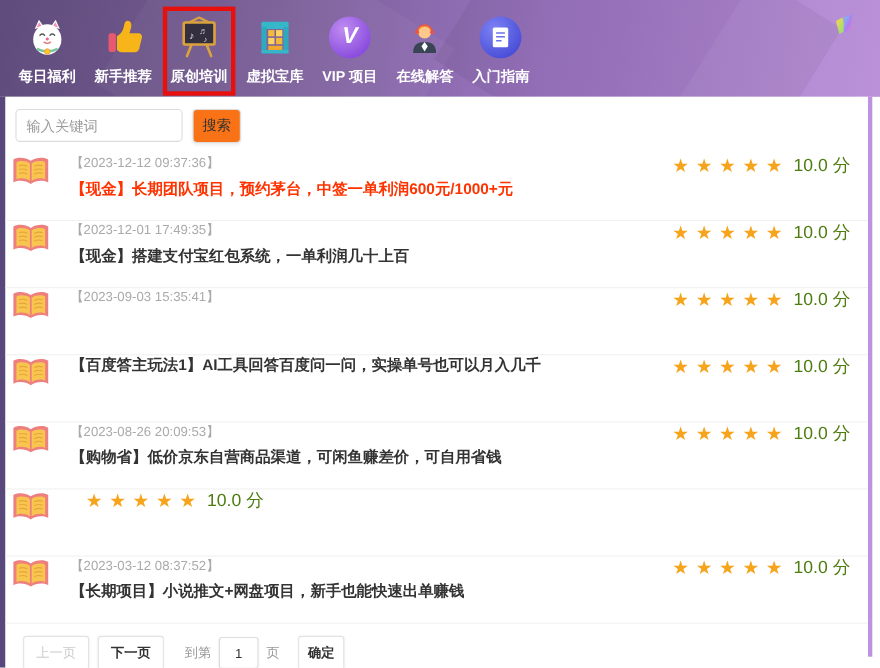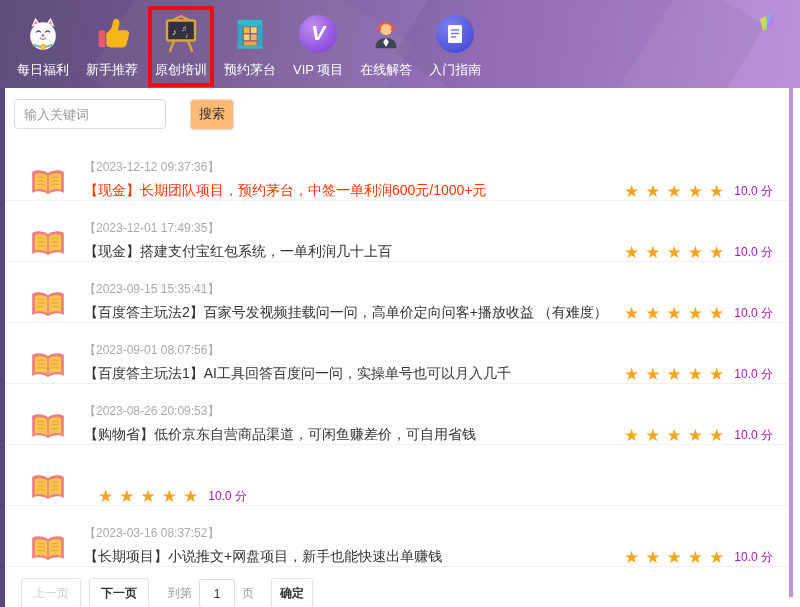--- a/index.html
+++ b/index.html
@@ -19,21 +19,21 @@
   .header .deco1,.header .deco2,.header .deco3{position:absolute;pointer-events:none;}
   .deco1{left:120px;top:-40px;width:260px;height:200px;background:rgba(255,255,255,0.04);transform:rotate(32deg);}
   .deco2{left:430px;top:-70px;width:300px;height:220px;background:rgba(0,0,0,0.05);transform:rotate(32deg);}
   .deco3{left:640px;top:-30px;width:220px;height:230px;background:rgba(255,255,255,0.05);transform:rotate(32deg);}
   .nav{position:absolute;left:10px;top:6px;display:flex;align-items:flex-start;z-index:2;}
   .nav-item{
     display:flex;flex-direction:column;align-items:center;
     padding:8px 7px;margin-right:3px;cursor:pointer;
   }
   .nav-item.highlighted{border:4px solid #e8100c;padding:4px 3px;}
-  .nav-label{color:#ffffff;font-size:13px;margin-top:7px;white-space:nowrap;}
+  .nav-label{color:#ffffff;font-size:13px;margin-top:7px;white-space:nowrap;font-weight:bold;}
   .icon-box{width:42px;height:40px;display:flex;align-items:center;justify-content:center;}
 
   .circle-icon{width:38px;height:38px;border-radius:50%;display:flex;align-items:center;justify-content:center;}
   .vip-circle{background:radial-gradient(circle at 35% 30%,#c08cf2,#8a4ddd 75%);}
   .vip-v{color:#ffffff;font-size:21px;font-weight:bold;font-style:italic;transform:translateY(-1px);}
   .guide-circle{background:radial-gradient(circle at 35% 30%,#7d82f5,#4a4fd8 75%);}
 
   .logout-oct{
     width:36px;height:36px;
     clip-path:polygon(30% 0,70% 0,100% 30%,100% 70%,70% 100%,30% 100%,0 70%,0 30%);
@@ -49,38 +49,38 @@
 
   
   .content{position:absolute;left:5px;right:11px;top:88px;bottom:0;background:#fff;}
   .search-bar{display:flex;align-items:center;padding:10px 0 8px 9px;height:32px;}
   .search-input{
     width:132px;height:28px;border:1px solid #dcdcdc;border-radius:4px;
     padding:0 9px;font-size:13px;color:#000000;outline:none;
   }
   .search-input::placeholder{color:#9a9a9a;}
   .search-btn{
-    margin-left:24px;width:44px;height:31px;background:#fdba74;border:1px solid #ddd;
+    margin-left:9px;width:44px;height:31px;background:#f97316;border:1px solid #ddd;
     border-radius:4px;font-size:13px;color:#333;cursor:pointer;
     box-shadow:0 1px 3px rgba(0,0,0,0.08);
   }
 
   .project-list{margin-top:2px;}
   .row{
-    display:flex;align-items:flex-end;height:60px;
-    padding:0 16px 0 24px;border-bottom:1px solid #f1f1f1;cursor:pointer;
+    display:flex;align-items:flex-start;height:60px;
+    padding:0 16px 0 4px;border-bottom:1px solid #f1f1f1;cursor:pointer;
   }
   .row-icon{width:40px;margin-right:15px;flex:0 0 auto;display:flex;align-items:center;}
   .row-text{flex:1 1 auto;min-width:0;}
   .row-date{font-size:12px;color:#aaaaaa;margin-bottom:6px;}
-  .row-title{font-size:14px;color:#333333;white-space:nowrap;}
+  .row-title{font-size:14px;color:#333333;white-space:nowrap;font-weight:bold;}
   .row-title.hl{color:#ff3300;}
   .row-rating{display:flex;align-items:center;flex:0 0 auto;margin-left:14px;}
   .stars{color:#f7a41d;font-size:17px;letter-spacing:6px;line-height:1;}
-  .score{font-size:12px;color:#a21caf;margin-left:4px;white-space:nowrap;}
+  .score{font-size:16px;color:#4d7c0f;margin-left:4px;white-space:nowrap;}
 
   
   .pagination{display:flex;align-items:center;padding:11px 0 0 16px;}
   .pg-btn{
     background:#fff;border:1px solid #e3e3e3;border-radius:3px;
     font-size:12px;padding:6px 11px;cursor:pointer;box-shadow:0 1px 2px rgba(0,0,0,0.05);
   }
   .pg-prev{color:#cccccc;margin-right:8px;cursor:default;}
   .pg-next{color:#333;font-weight:bold;margin-right:12px;}
   .pg-text{font-size:12px;color:#999;margin:0 7px;}
@@ -152,21 +152,21 @@
             <rect x="7" y="10" width="5" height="25" fill="#2fa9bd"></rect>
             <rect x="28" y="10" width="5" height="25" fill="#2fa9bd"></rect>
             <rect x="7" y="32" width="26" height="3.5" rx="1" fill="#35b6c9"></rect>
             <rect x="13.5" y="13" width="6" height="6" fill="#f5b93a"></rect>
             <rect x="21" y="13" width="6" height="6" fill="#ffd45e"></rect>
             <rect x="13.5" y="20.5" width="6" height="6" fill="#ffd45e"></rect>
             <rect x="21" y="20.5" width="6" height="6" fill="#f5b93a"></rect>
             <rect x="13.5" y="28" width="13.5" height="4" fill="#f0a92e"></rect>
           </svg>
         </div>
-        <span class="nav-label">预约茅台</span>
+        <span class="nav-label">虚拟宝库</span>
       </div>
 
       <div class="nav-item">
         <div class="icon-box">
           <div class="circle-icon vip-circle">
               <span class="vip-v">V</span>
             </div>
         </div>
         <span class="nav-label">VIP 项目</span>
       </div>
@@ -277,41 +277,39 @@
         <div class="row-icon">
           <svg width="38" height="33" viewBox="0 0 48 40">
             <path d="M24 7 C18 2.5, 8 2.5, 4 5.5 L4 32 C8 29, 18 29, 24 33.5 C30 29, 40 29, 44 32 L44 5.5 C40 2.5, 30 2.5, 24 7 Z" fill="#ee7f7f"></path>
             <path d="M23 10 C18.5 6.5, 10.5 6.5, 7.5 8.8 L7.5 28.5 C10.5 26.3, 18.5 26.5, 23 30 Z" fill="#f8c54e"></path>
             <path d="M25 10 C29.5 6.5, 37.5 6.5, 40.5 8.8 L40.5 28.5 C37.5 26.3, 29.5 26.5, 25 30 Z" fill="#f8c54e"></path>
             <path d="M10.5 12.5 q5 -1.6 9.5 .8 M10.5 17 q5 -1.6 9.5 .8 M10.5 21.5 q5 -1.6 9.5 .8" stroke="#e8a43c" stroke-width="1.3" fill="none"></path>
             <path d="M37.5 12.5 q-5 -1.6 -9.5 .8 M37.5 17 q-5 -1.6 -9.5 .8 M37.5 21.5 q-5 -1.6 -9.5 .8" stroke="#e8a43c" stroke-width="1.3" fill="none"></path>
           </svg>
         </div>
         <div class="row-text">
-          <div class="row-date">【2023-09-15 15:35:41】</div>
-          <div class="row-title">【百度答主玩法2】百家号发视频挂载问一问，高单价定向问客+播放收益 （有难度）</div>
-        </div>
-        <div class="row-rating">
-          <span class="stars">★★★★★</span>
-          <span class="score">10.0 分</span>
-        </div>
-      </div>
-
-      <div class="row">
-        <div class="row-icon">
-          <svg width="38" height="33" viewBox="0 0 48 40">
-            <path d="M24 7 C18 2.5, 8 2.5, 4 5.5 L4 32 C8 29, 18 29, 24 33.5 C30 29, 40 29, 44 32 L44 5.5 C40 2.5, 30 2.5, 24 7 Z" fill="#ee7f7f"></path>
-            <path d="M23 10 C18.5 6.5, 10.5 6.5, 7.5 8.8 L7.5 28.5 C10.5 26.3, 18.5 26.5, 23 30 Z" fill="#f8c54e"></path>
-            <path d="M25 10 C29.5 6.5, 37.5 6.5, 40.5 8.8 L40.5 28.5 C37.5 26.3, 29.5 26.5, 25 30 Z" fill="#f8c54e"></path>
-            <path d="M10.5 12.5 q5 -1.6 9.5 .8 M10.5 17 q5 -1.6 9.5 .8 M10.5 21.5 q5 -1.6 9.5 .8" stroke="#e8a43c" stroke-width="1.3" fill="none"></path>
-            <path d="M37.5 12.5 q-5 -1.6 -9.5 .8 M37.5 17 q-5 -1.6 -9.5 .8 M37.5 21.5 q-5 -1.6 -9.5 .8" stroke="#e8a43c" stroke-width="1.3" fill="none"></path>
-          </svg>
-        </div>
-        <div class="row-text">
-          <div class="row-date">【2023-09-01 08:07:56】</div>
+          <div class="row-date">【2023-09-03 15:35:41】</div>
+        </div>
+        <div class="row-rating">
+          <span class="stars">★★★★★</span>
+          <span class="score">10.0 分</span>
+        </div>
+      </div>
+
+      <div class="row">
+        <div class="row-icon">
+          <svg width="38" height="33" viewBox="0 0 48 40">
+            <path d="M24 7 C18 2.5, 8 2.5, 4 5.5 L4 32 C8 29, 18 29, 24 33.5 C30 29, 40 29, 44 32 L44 5.5 C40 2.5, 30 2.5, 24 7 Z" fill="#ee7f7f"></path>
+            <path d="M23 10 C18.5 6.5, 10.5 6.5, 7.5 8.8 L7.5 28.5 C10.5 26.3, 18.5 26.5, 23 30 Z" fill="#f8c54e"></path>
+            <path d="M25 10 C29.5 6.5, 37.5 6.5, 40.5 8.8 L40.5 28.5 C37.5 26.3, 29.5 26.5, 25 30 Z" fill="#f8c54e"></path>
+            <path d="M10.5 12.5 q5 -1.6 9.5 .8 M10.5 17 q5 -1.6 9.5 .8 M10.5 21.5 q5 -1.6 9.5 .8" stroke="#e8a43c" stroke-width="1.3" fill="none"></path>
+            <path d="M37.5 12.5 q-5 -1.6 -9.5 .8 M37.5 17 q-5 -1.6 -9.5 .8 M37.5 21.5 q-5 -1.6 -9.5 .8" stroke="#e8a43c" stroke-width="1.3" fill="none"></path>
+          </svg>
+        </div>
+        <div class="row-text">
           <div class="row-title">【百度答主玩法1】AI工具回答百度问一问，实操单号也可以月入几千</div>
         </div>
         <div class="row-rating">
           <span class="stars">★★★★★</span>
           <span class="score">10.0 分</span>
         </div>
       </div>
 
       <div class="row">
         <div class="row-icon">
@@ -353,21 +351,21 @@
         <div class="row-icon">
           <svg width="38" height="33" viewBox="0 0 48 40">
             <path d="M24 7 C18 2.5, 8 2.5, 4 5.5 L4 32 C8 29, 18 29, 24 33.5 C30 29, 40 29, 44 32 L44 5.5 C40 2.5, 30 2.5, 24 7 Z" fill="#ee7f7f"></path>
             <path d="M23 10 C18.5 6.5, 10.5 6.5, 7.5 8.8 L7.5 28.5 C10.5 26.3, 18.5 26.5, 23 30 Z" fill="#f8c54e"></path>
             <path d="M25 10 C29.5 6.5, 37.5 6.5, 40.5 8.8 L40.5 28.5 C37.5 26.3, 29.5 26.5, 25 30 Z" fill="#f8c54e"></path>
             <path d="M10.5 12.5 q5 -1.6 9.5 .8 M10.5 17 q5 -1.6 9.5 .8 M10.5 21.5 q5 -1.6 9.5 .8" stroke="#e8a43c" stroke-width="1.3" fill="none"></path>
             <path d="M37.5 12.5 q-5 -1.6 -9.5 .8 M37.5 17 q-5 -1.6 -9.5 .8 M37.5 21.5 q-5 -1.6 -9.5 .8" stroke="#e8a43c" stroke-width="1.3" fill="none"></path>
           </svg>
         </div>
         <div class="row-text">
-          <div class="row-date">【2023-03-16 08:37:52】</div>
+          <div class="row-date">【2023-03-12 08:37:52】</div>
           <div class="row-title">【长期项目】小说推文+网盘项目，新手也能快速出单赚钱</div>
         </div>
         <div class="row-rating">
           <span class="stars">★★★★★</span>
           <span class="score">10.0 分</span>
         </div>
       </div>
     </div>
 
     <div class="pagination">

